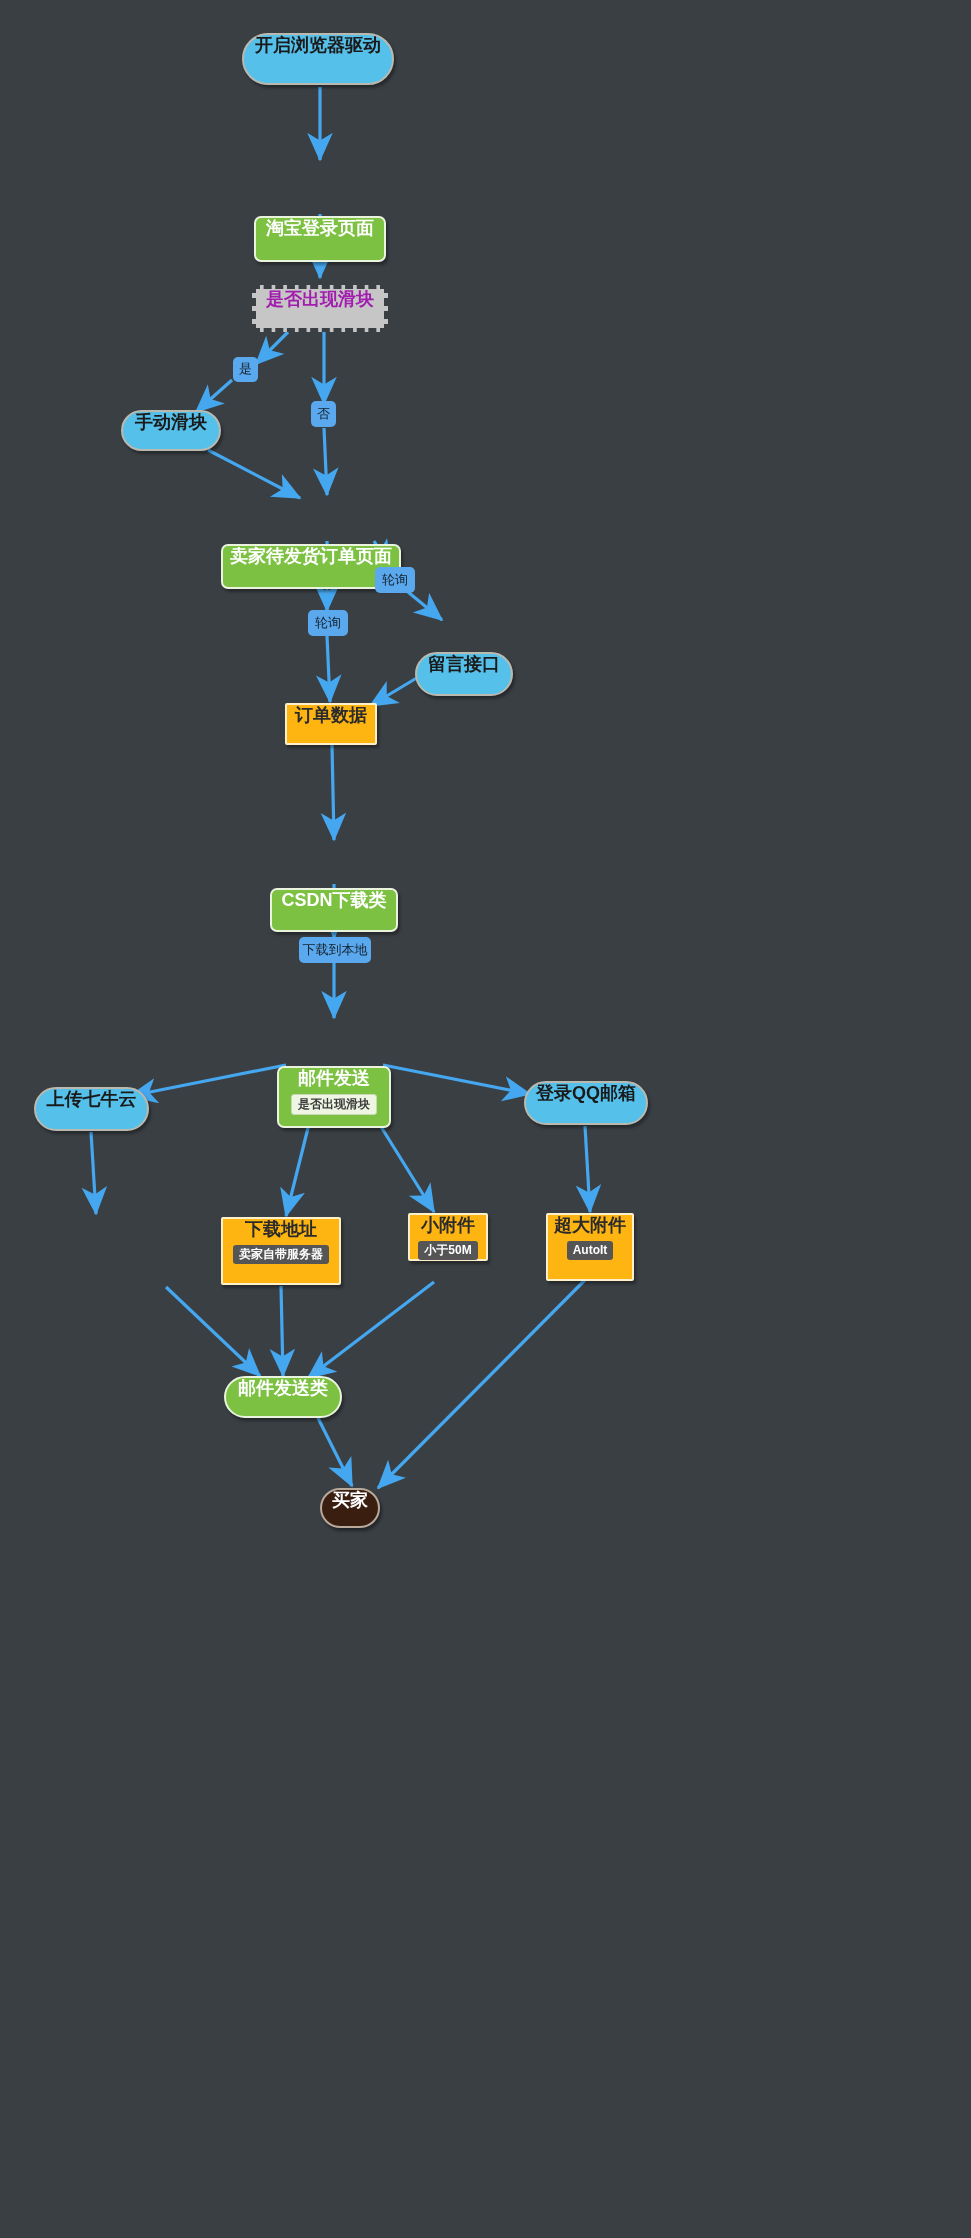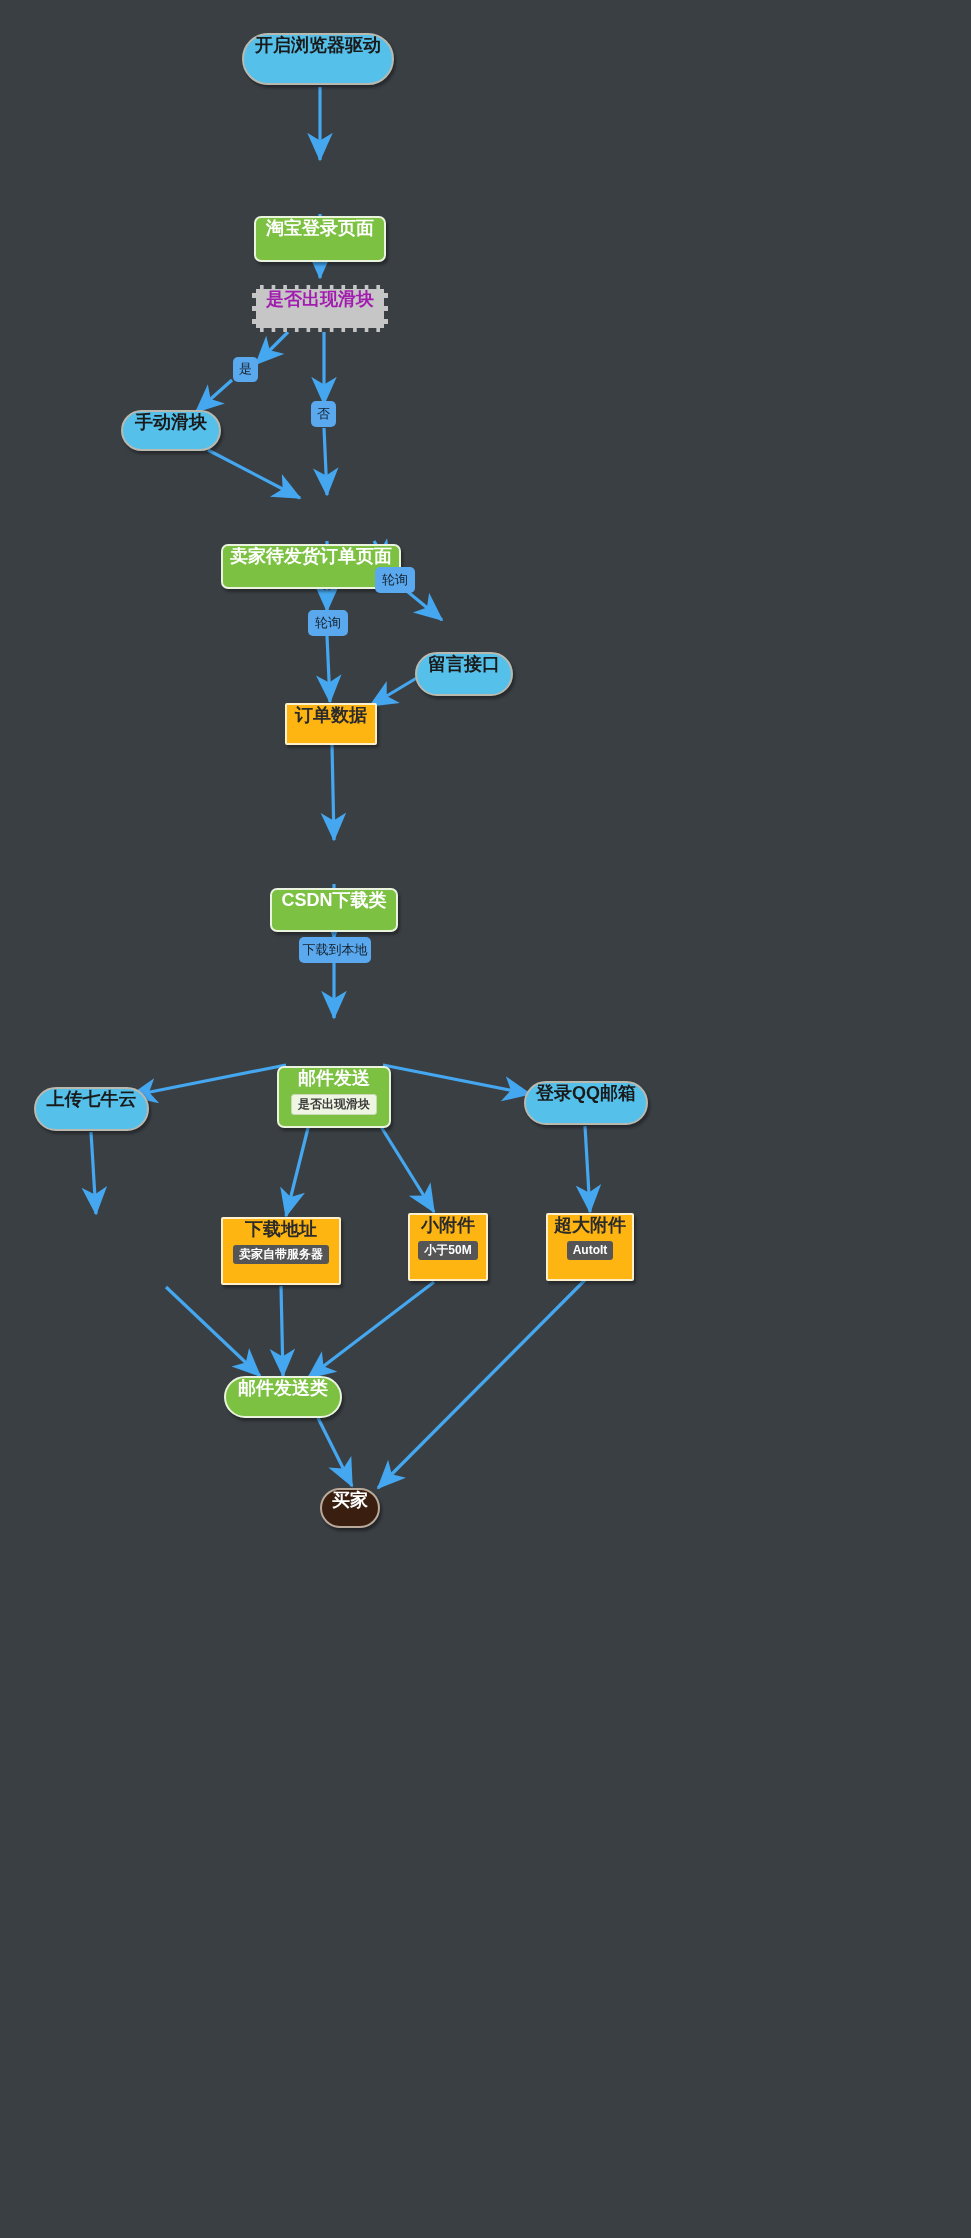--- a/index.html
+++ b/index.html
@@ -229,21 +229,21 @@
   </div>
 
 
   <div class="node n-orange" style="left:221px; top:1217px; width:120px; height:68px;">
     <span class="node-title">下载地址</span>
     <span class="badges">
       <span class="badge badge-dark">卖家自带服务器</span>
     </span>
   </div>
 
-  <div class="node n-orange" style="left:408px; top:1213px; width:80px; height:68px;">
+  <div class="node n-orange" style="left:408px; top:1213px; width:80px; height:48px;">
     <span class="node-title">小附件</span>
     <span class="badges">
       <span class="badge badge-dark">小于50M</span>
     </span>
   </div>
 
   <div class="node n-orange" style="left:546px; top:1213px; width:88px; height:68px;">
     <span class="node-title">超大附件</span>
     <span class="badges">
       <span class="badge badge-dark">AutoIt</span>

